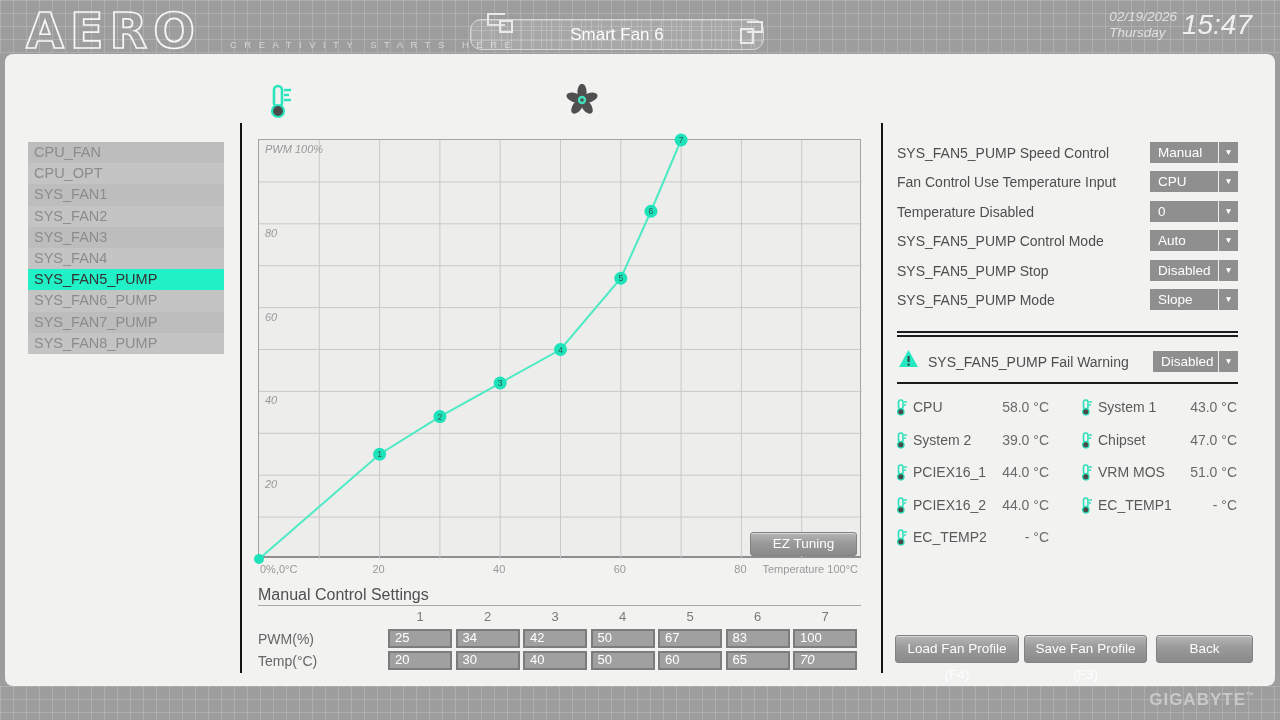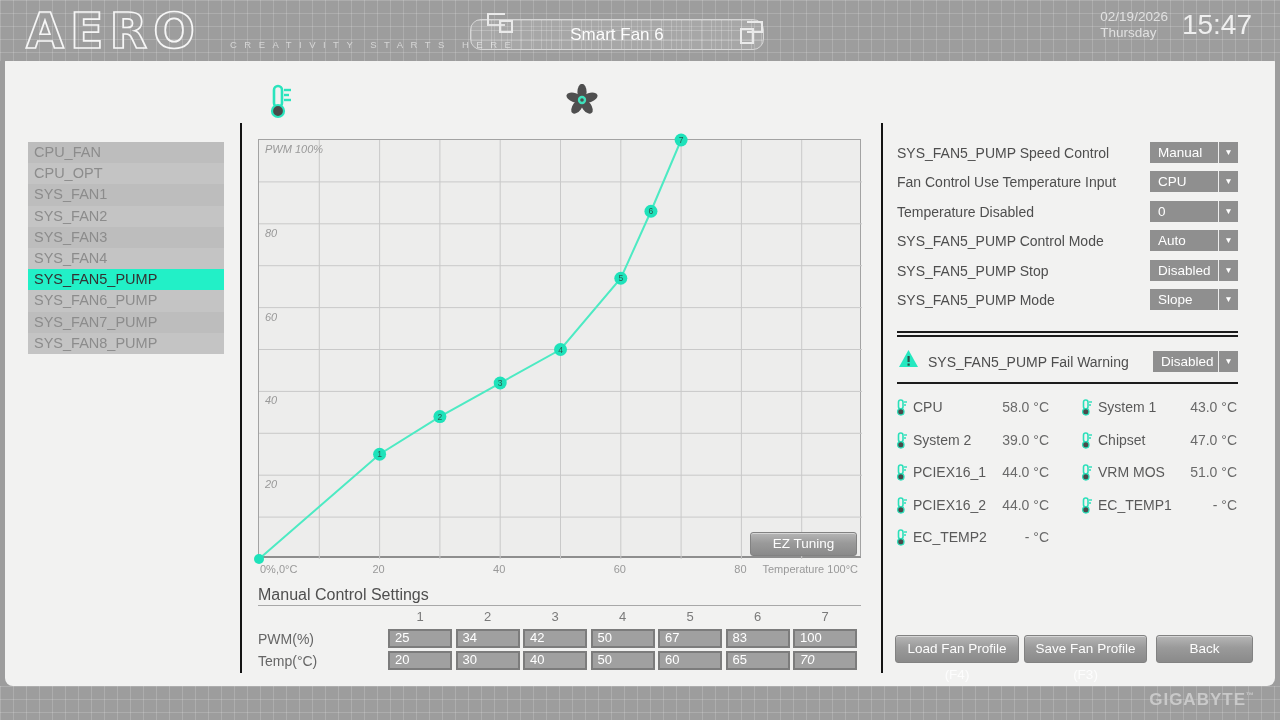--- a/index.html
+++ b/index.html
@@ -12,38 +12,38 @@
   .gridpat {
     background-color:#9d9d9d;
     background-image:
       linear-gradient(rgba(255,255,255,.16) 1px, transparent 1px),
       linear-gradient(90deg, rgba(255,255,255,.16) 1px, transparent 1px);
     background-size:13px 13px;
   }
   #screen { position:absolute; inset:0; width:1280px; height:720px; }
 
   
-  #hdr { position:absolute; left:0; top:0; width:1280px; height:61px; z-index:5; }
+  #hdr { position:absolute; left:0; top:0; width:1280px; height:53px; z-index:5; }
   #aero-logo { position:absolute; left:24px; top:2px; }
   #tagline { position:absolute; left:230px; top:39px; font-size:9.5px; letter-spacing:7.5px;
              color:#d6d6d6; white-space:nowrap; z-index:1; }
   #sf-box { position:absolute; left:470px; top:19px; width:294px; height:31px; z-index:2;
     border:1px solid #d6d6d6; border-radius:11px;
     background-color:rgba(255,255,255,.10);
     background-image:
       linear-gradient(rgba(255,255,255,.22) 1px, transparent 1px),
       linear-gradient(90deg, rgba(255,255,255,.22) 1px, transparent 1px);
     background-size:10px 10px;
     color:#fdfdfd; font-size:17px; text-align:center; line-height:29px; }
   .decor { position:absolute; border:2px solid #eaeaea; background:transparent; z-index:3; }
   #decor-l { left:487px; top:13px; width:18px; height:13px; border-right:none; border-bottom-color:rgba(234,234,234,.9); }
   #decor-l2 { left:499px; top:20px; width:14px; height:13px; }
   #decor-r { left:747px; top:21px; width:16px; height:12px; border-left:none; }
   #decor-r2 { left:740px; top:28px; width:14px; height:16px; }
-  #datetime { position:absolute; right:28px; top:9px; display:flex; gap:14px; align-items:center; }
+  #datetime { position:absolute; right:28px; top:9px; display:flex; gap:5px; align-items:center;font-style:italic; }
   #datetime .dcol { display:flex; flex-direction:column; color:#e0e0e0; font-size:13.5px; line-height:16px; }
   #time { font-size:28px; color:#efefef; line-height:32px; }
 
   
   #ftr { position:absolute; left:0; top:686px; width:1280px; height:34px; z-index:5;text-align:center; }
   #brand { position:absolute; right:25px; top:4px; font-size:17px; font-weight:bold;
            color:#c9c9c9; letter-spacing:1px; }
   #brand sup { font-size:8px; }
 
   

